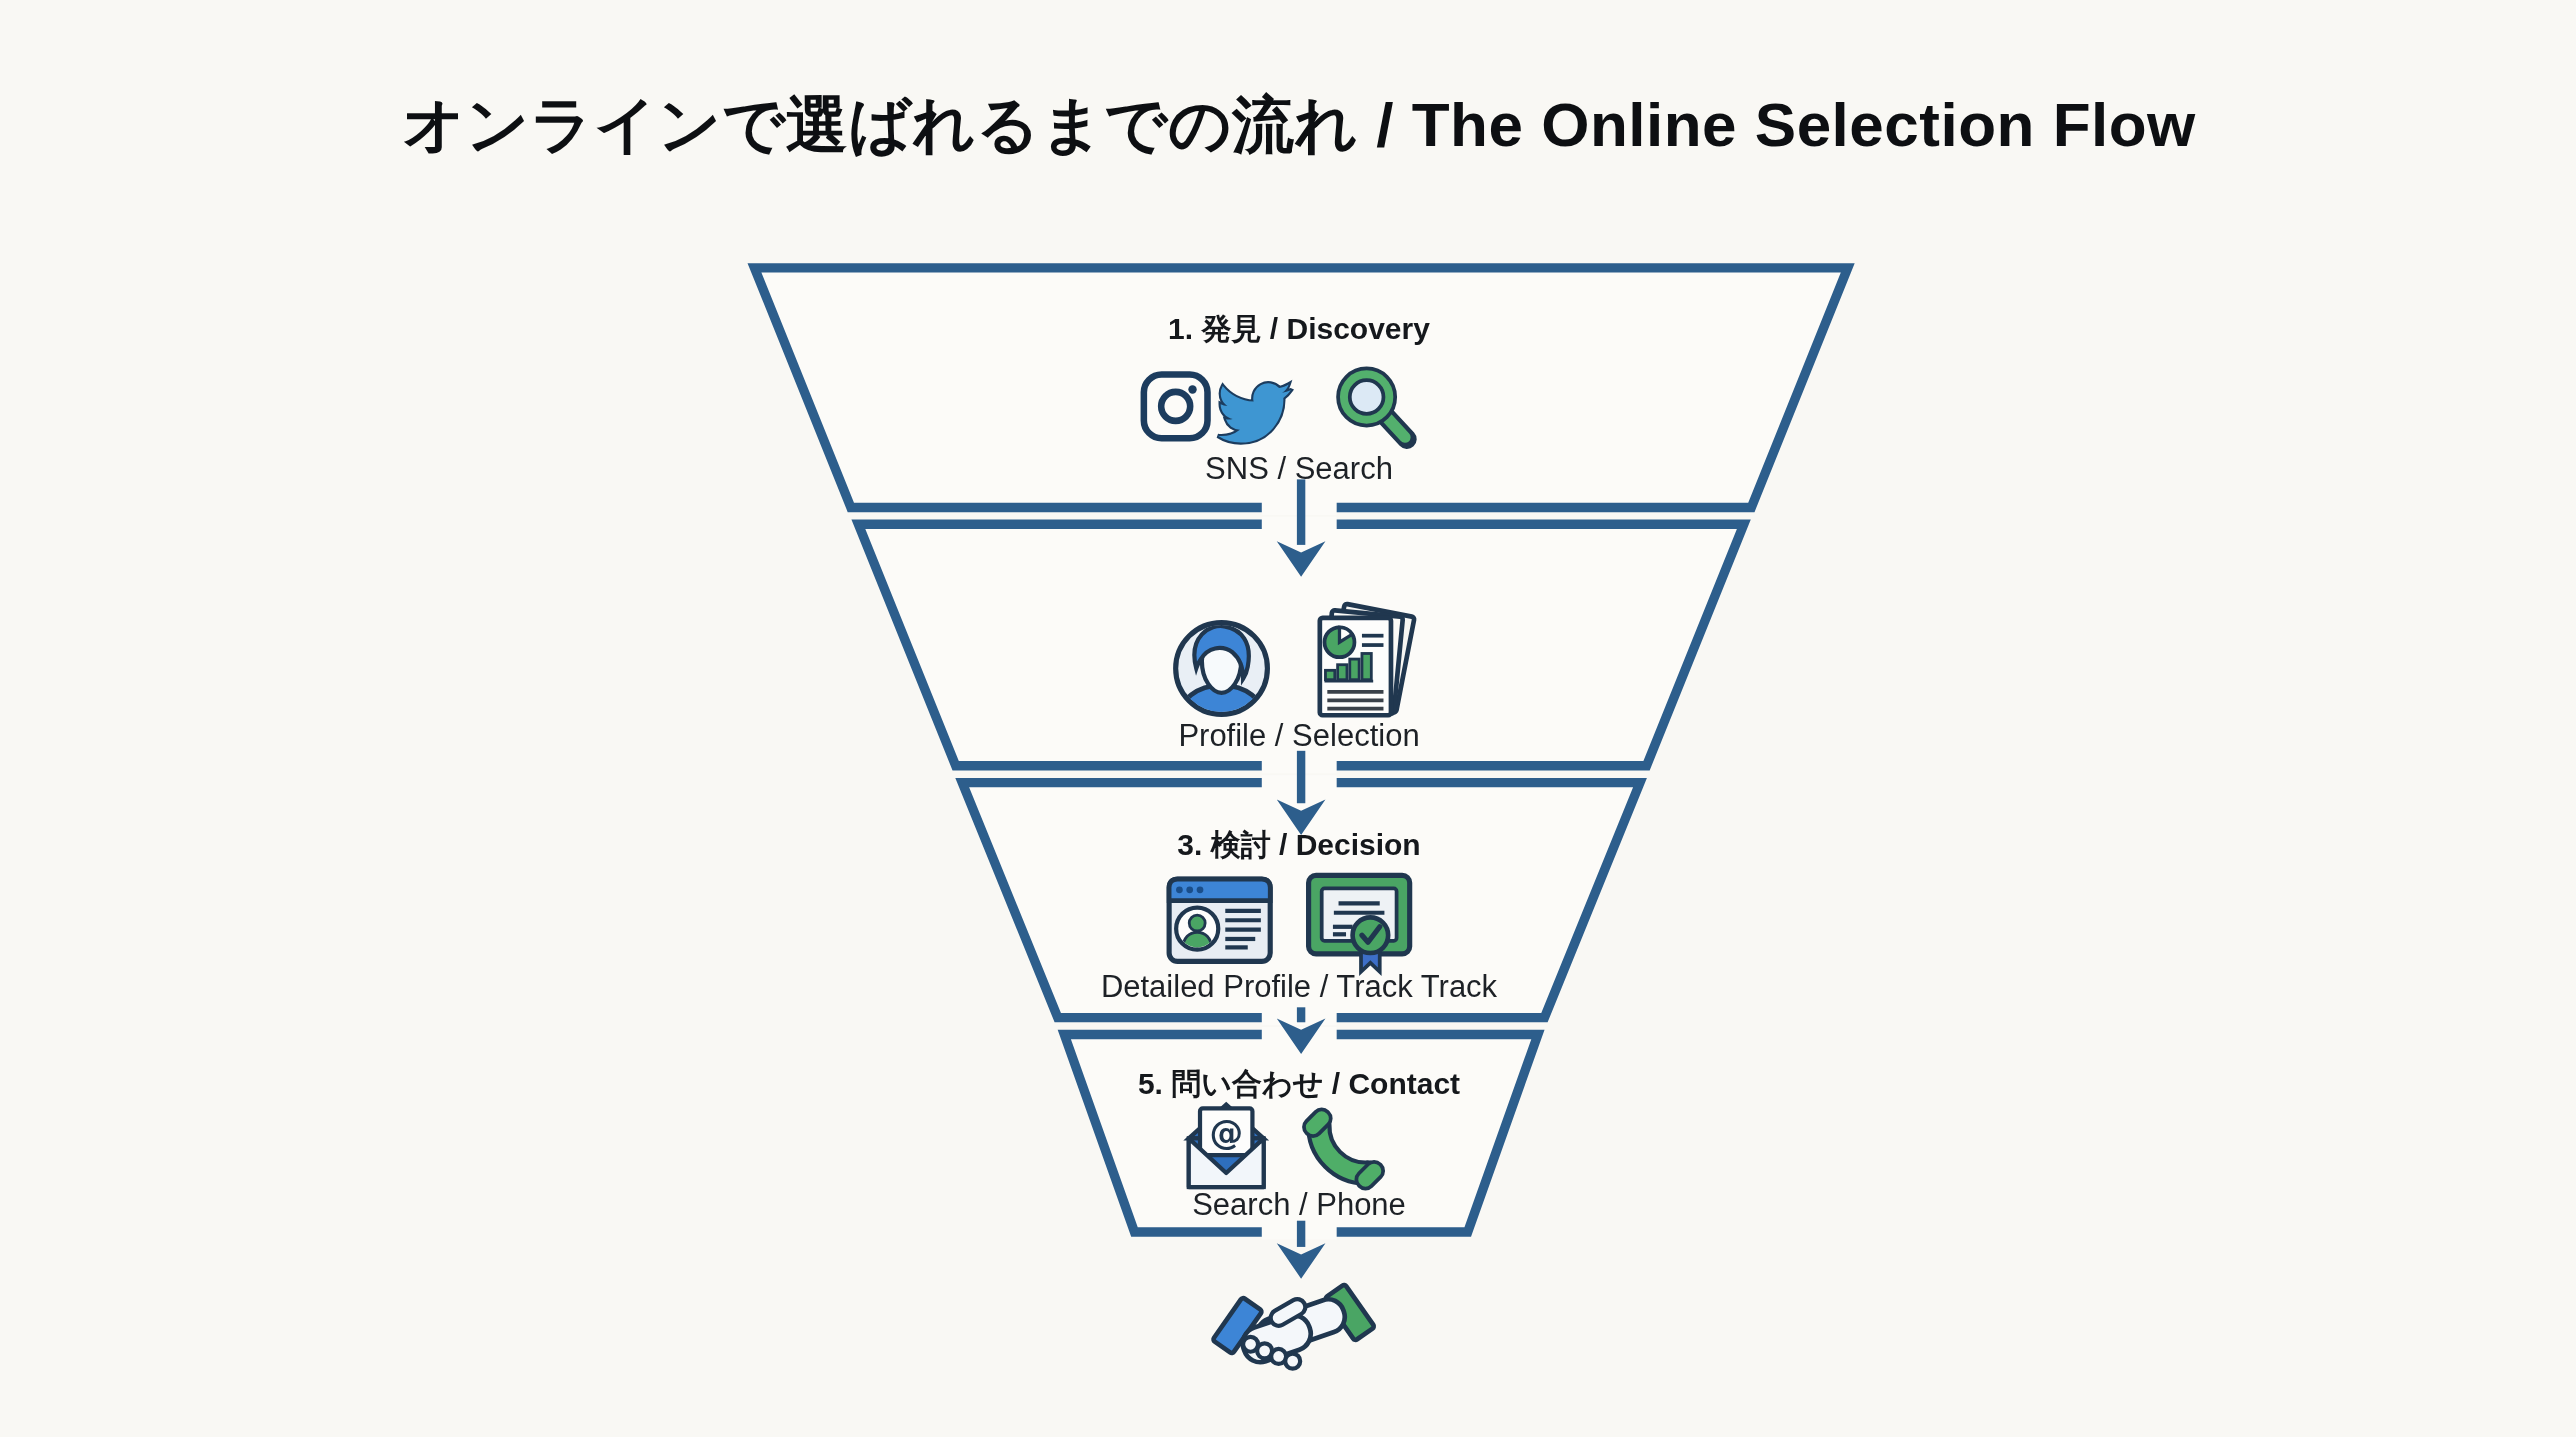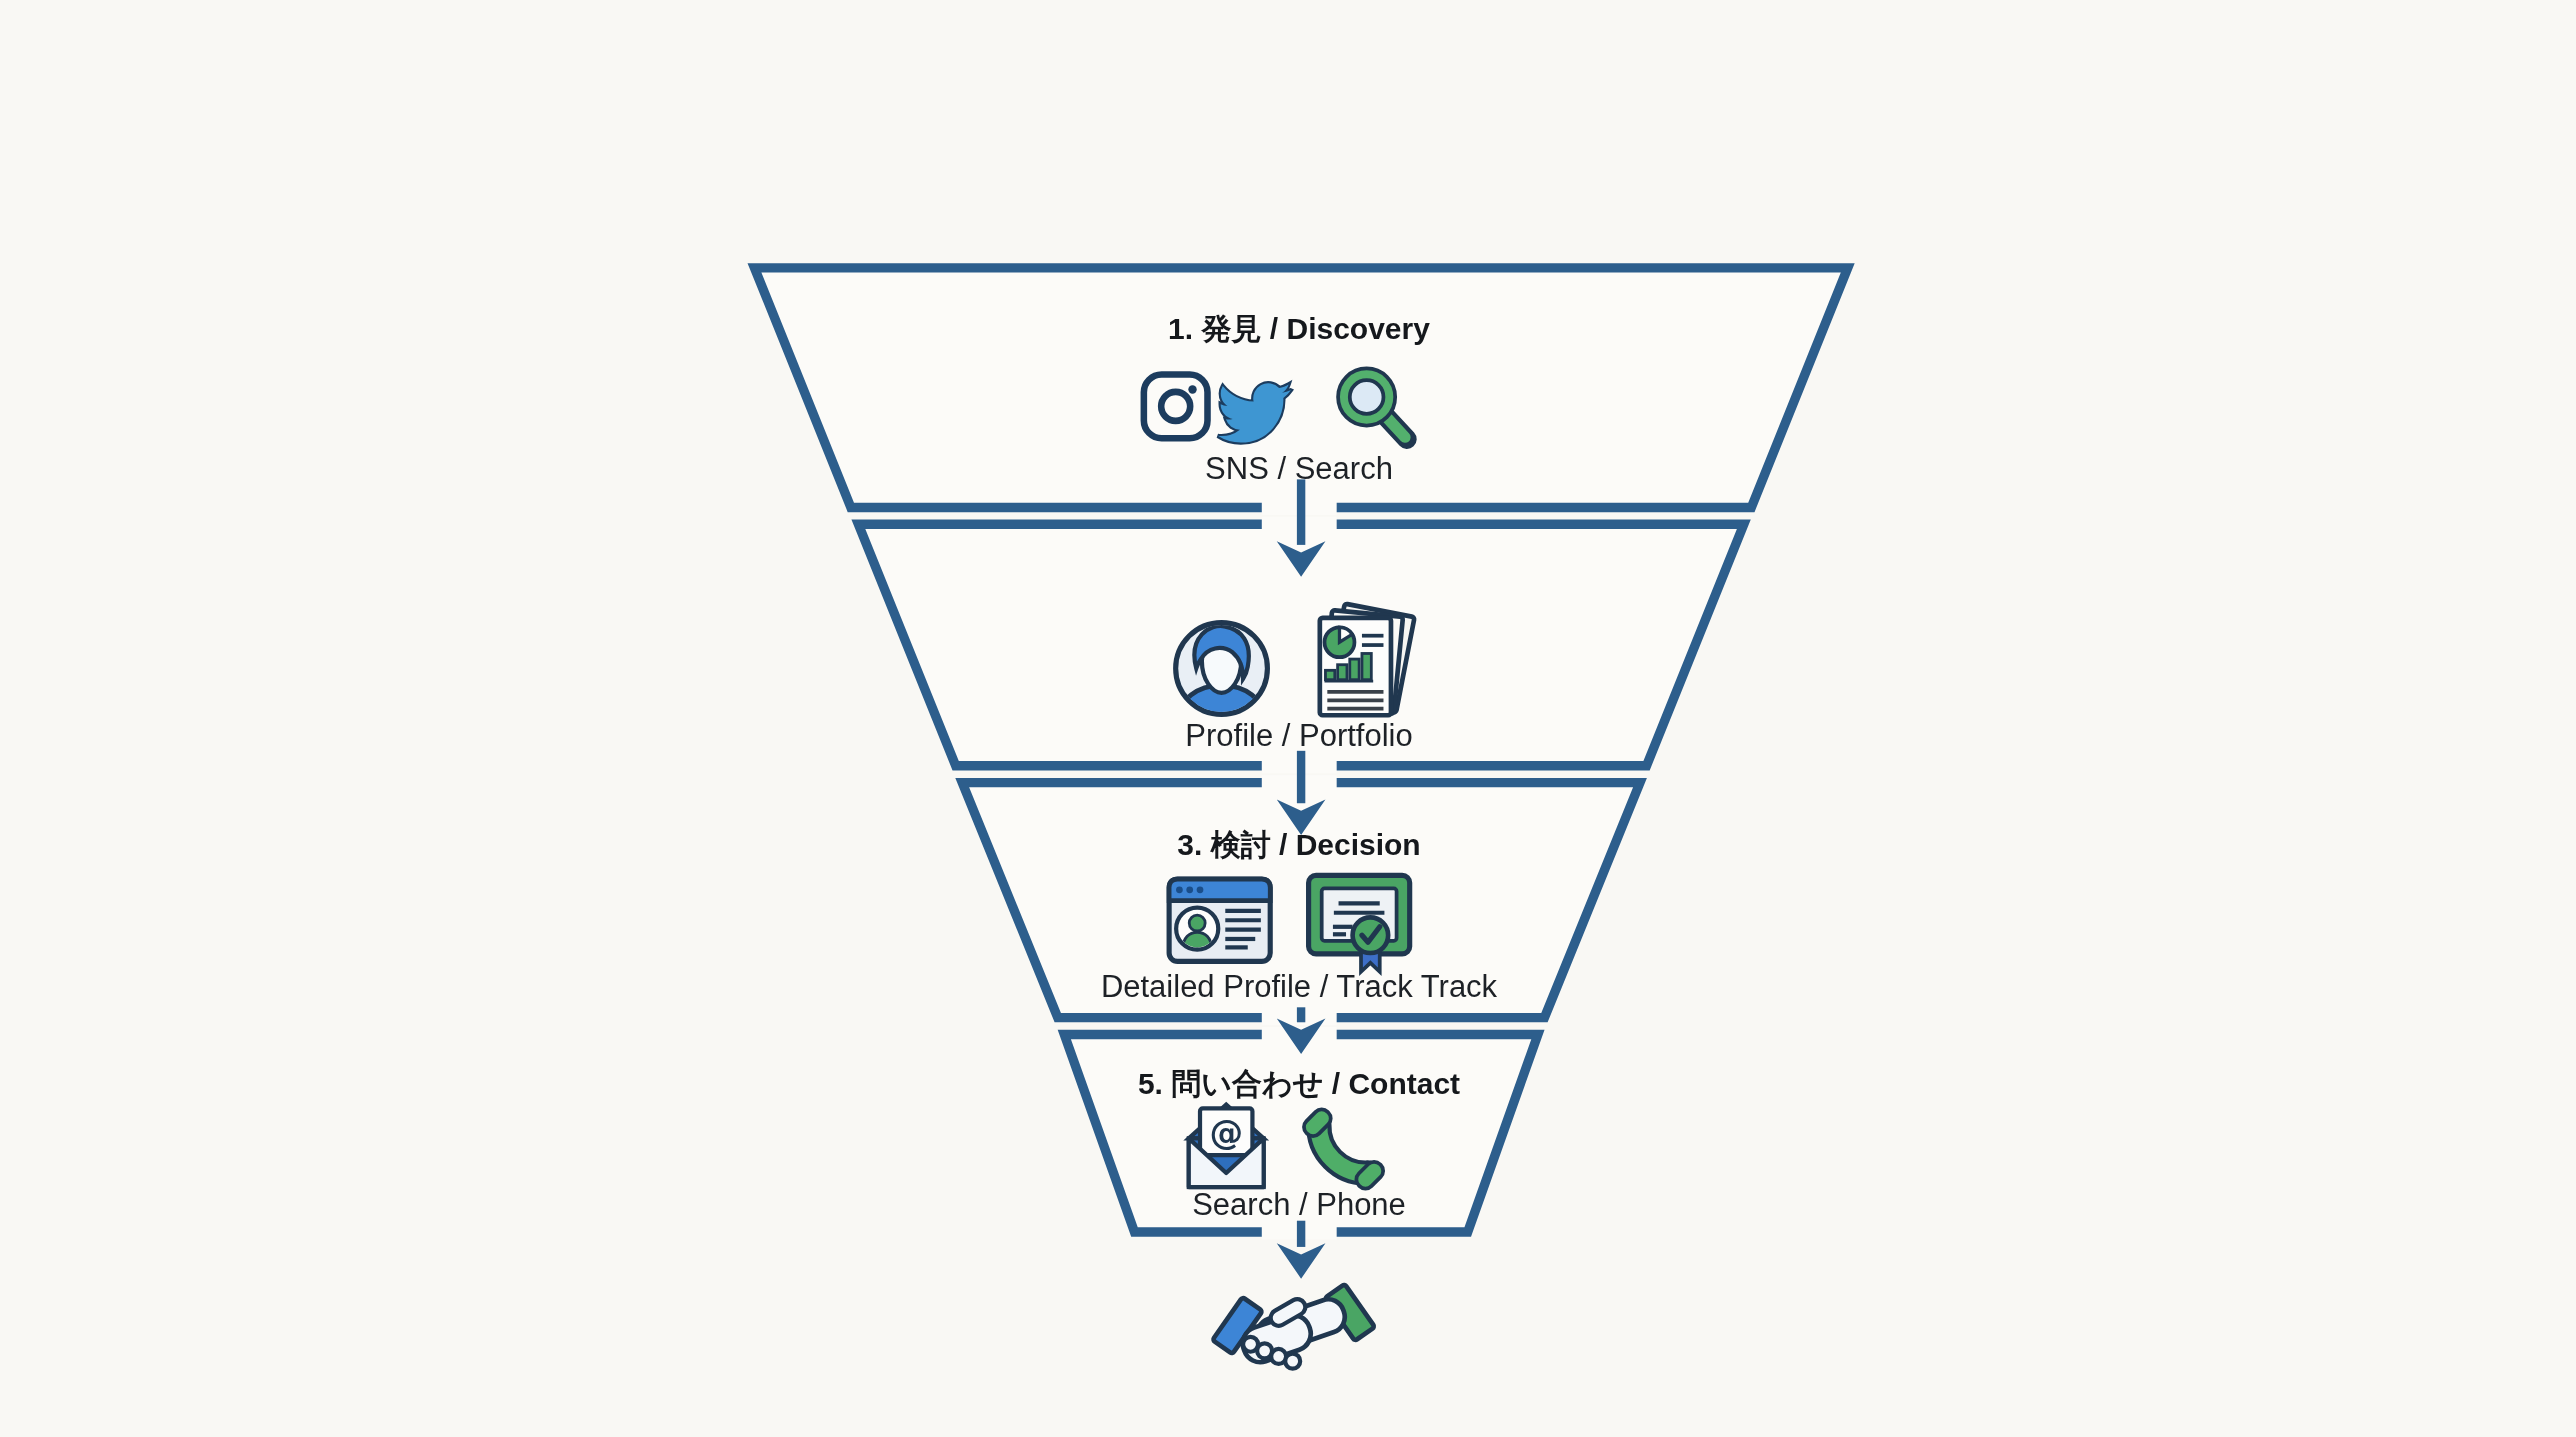--- a/index.html
+++ b/index.html
@@ -213,25 +213,26 @@
       </g>
       <g fill="#f4f7fa" stroke="#20374f" stroke-width="4.5">
         <circle cx="-46" cy="16" r="8"></circle>
         <circle cx="-31" cy="23" r="8"></circle>
         <circle cx="-16" cy="29" r="8"></circle>
         <circle cx="-1" cy="34" r="8"></circle>
       </g>
     </g>
   </svg>
 
+  <div class="txt page-title">オンラインで選ばれるまでの流れ / The Online Selection Flow</div>
 
   <div class="txt stage-heading" style="top:329px">1. 発見 / Discovery</div>
   <div class="txt stage-label" style="top:469px">SNS / Search</div>
 
-  <div class="txt stage-label" style="top:736px">Profile / Portfolio</div>
+  <div class="txt stage-label" style="top:736px">Profile / Selection</div>
 
   <div class="txt stage-heading" style="top:845px">3. 検討 / Decision</div>
   <div class="txt stage-label" style="top:987px">Detailed Profile / Track Track</div>
 
   <div class="txt stage-heading" style="top:1084px">5. 問い合わせ / Contact</div>
   <div class="txt stage-label" style="top:1205px">Search / Phone</div>
 </div>
 
 
 </body></html>

